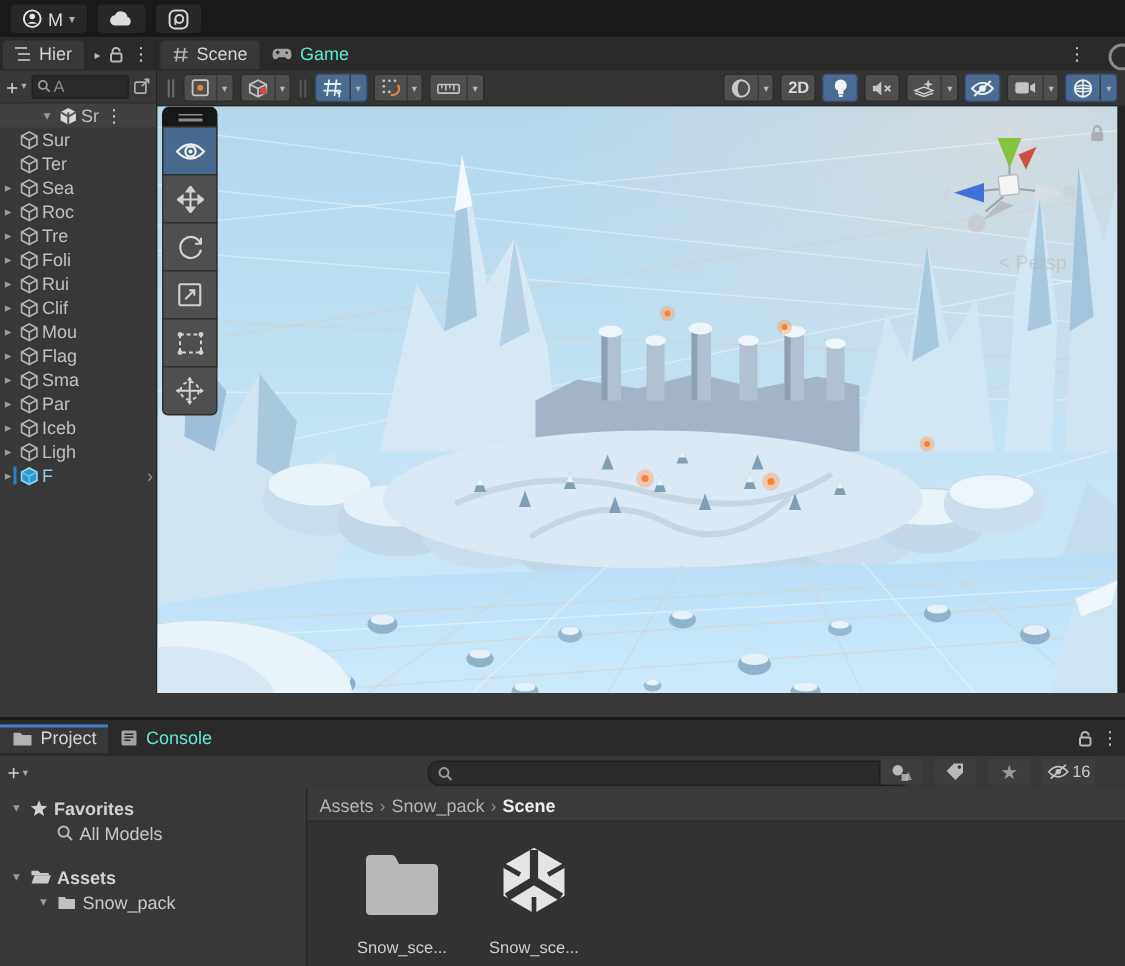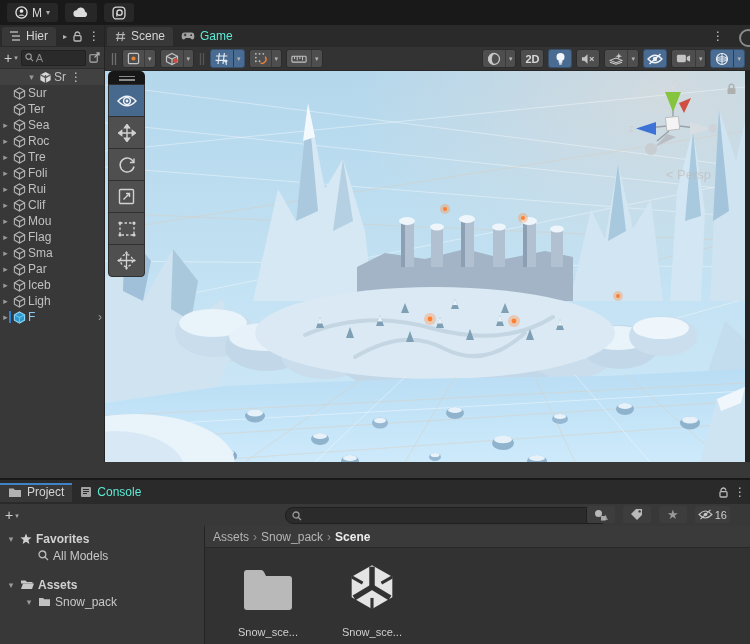--- a/index.html
+++ b/index.html
@@ -96,21 +96,21 @@
   .prow.head{font-weight:bold;color:#d2d2d2;}
   .prow.child{padding-left:24px;}
   .prow.child .fold{visibility:hidden;}
   .prow.child.has-foldout .fold{visibility:visible;}
   .tree-gap{height:12px;}
   .pmain{flex:1;background:#323232;position:relative;overflow:hidden;}
   .crumbs{height:21px;background:#3a3a3a;border-bottom:1px solid #282828;display:flex;align-items:center;padding-left:8px;gap:4px;color:#b5b5b5;}
   .crumb{display:flex;align-items:center;gap:4px;}
   .crumb .bsep{color:#8a8a8a;}
   .crumb.current span:first-child{color:#ececec;font-weight:bold;}
-  .fgrid{display:flex;gap:38px;padding:12px 0 0 30px;}
+  .fgrid{display:flex;gap:22px;padding:12px 0 0 30px;}
   .file{width:66px;display:flex;flex-direction:column;align-items:center;}
   .ficon{height:52px;display:flex;align-items:flex-end;justify-content:center;}
   .file .i-folder{display:none;}
   .file.is-folder .i-folder{display:block;}
   .fname{margin-top:14px;font-size:11px;color:#cfcfcf;max-width:66px;white-space:nowrap;overflow:hidden;}
 </style>
 </head>
 <body>
 
 <div class="window">

